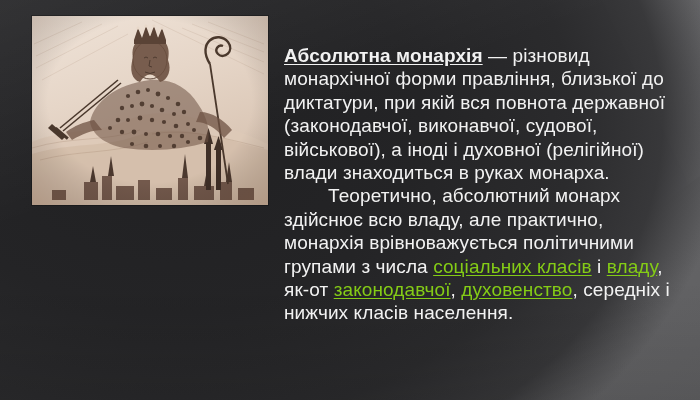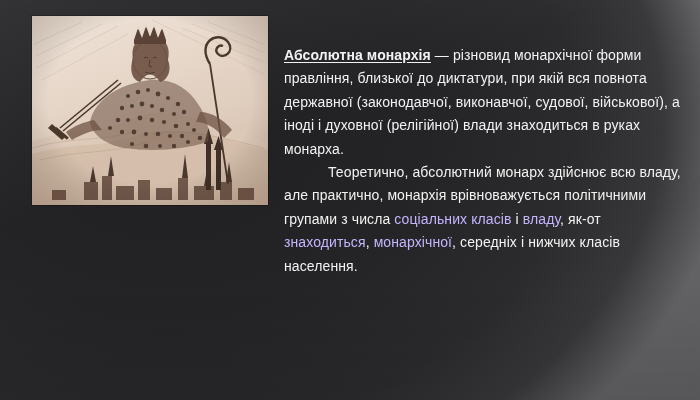--- a/index.html
+++ b/index.html
@@ -70,33 +70,34 @@
   }
   #picture-frame svg { display: block; width: 100%; height: 100%; }
 
   
   #body-text {
     position: absolute;
     left: 284px;
     top: 44px;
     width: 400px;
     color: #f2f2f2;
-    font-size: 14px;
+    font-size: 19px;
     line-height: 23.4px;
     letter-spacing: .1px;
   }
   #body-text p { margin: 0; }
   #para-2 { text-indent: 44px; margin-top: 1px; }
   .term {
     font-weight: bold;
     text-decoration: underline;
     text-underline-offset: 2px;
   }
   .lnk {
-    color: #c4b5fd;
+    color: #84cc16;
+    text-decoration: underline;
     text-underline-offset: 2px;
     cursor: pointer;
   }
 </style>
 </head>
 <body>
 
 <div id="slide">
 
   <div class="bg-layer bg-base"></div>
@@ -255,16 +256,16 @@
           <circle cx="130" cy="12" r="1.6"></circle>
       </g>
 
       <rect width="236" height="189" fill="url(#vign)"></rect>
     </svg>
   </div>
 
   <div id="body-text">
     <p id="para-1"><span class="term">Абсолютна монархія</span><span> — </span><span>різновид монархічної форми правління, близької до диктатури, при якій вся повнота державної (законодавчої, виконавчої, судової, військової), а іноді і духовної (релігійної) влади знаходиться в руках монарха.</span></p>
 
-    <p id="para-2"><span>Теоретично, абсолютний монарх здійснює всю владу, але практично, монархія врівноважується політичними групами з числа </span><a class="lnk">соціальних класів</a><span> і </span><a class="lnk">владу</a><span>, як-от </span><a class="lnk">знаходиться</a><span>, </span><a class="lnk">монархічної</a><span>, середніх і нижчих класів населення.</span></p>
+    <p id="para-2"><span>Теоретично, абсолютний монарх здійснює всю владу, але практично, монархія врівноважується політичними групами з числа </span><a class="lnk">соціальних класів</a><span> і </span><a class="lnk">владу</a><span>, як-от </span><a class="lnk">законодавчої</a><span>, </span><a class="lnk">духовенство</a><span>, середніх і нижчих класів населення.</span></p>
   </div>
 
 </div>
 
 </body></html>

